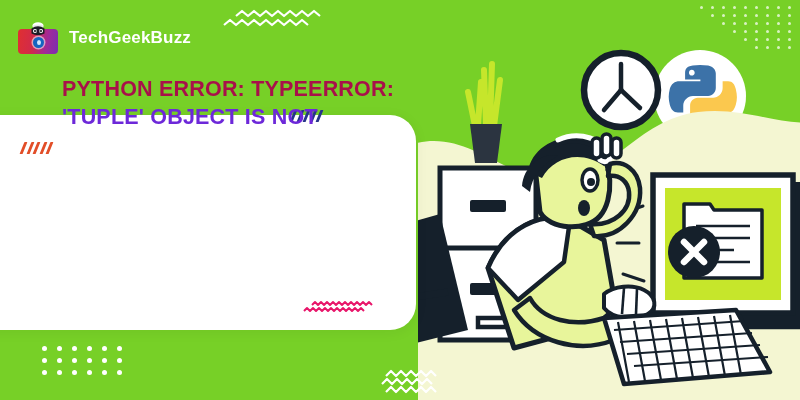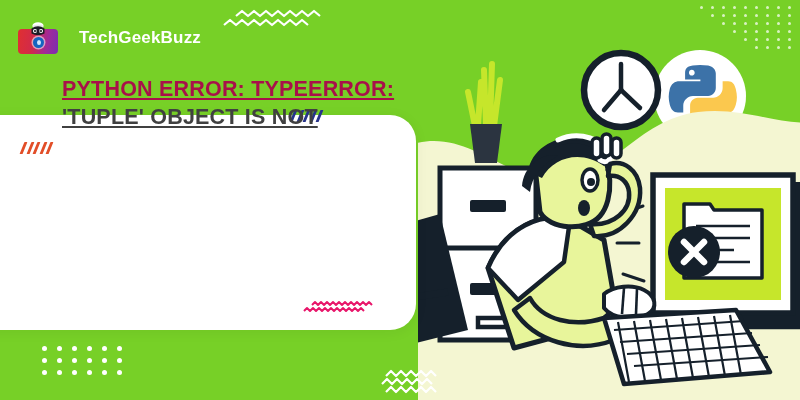--- a/index.html
+++ b/index.html
@@ -32,21 +32,21 @@
     position:absolute; width:5px; height:5px; border-radius:50%;
     background:#ffffff;
   }
 
   
   .waves { display:block; }
 
   
   .brand {
     position:absolute; left:18px; top:22px;
-    display:flex; align-items:center; gap:21px;
+    display:flex; align-items:center; gap:11px;
   }
   .logo-mark {
     position:relative; width:40px; height:32px;
   }
   .logo-card {
     position:absolute; left:0; top:7px; width:40px; height:25px;
     border-radius:4px;
     background:linear-gradient(100deg,#E03030 0%,#D22A4A 38%,#A02A9A 72%,#7A2FB0 100%);
   }
   .logo-badge {
@@ -75,24 +75,23 @@
     border-radius:0 26px 26px 0;
     box-shadow:0 2px 14px rgba(0,0,0,.06);
   }
   .title-block {
     position:absolute; left:62px; top:76px; width:368px;
   }
   .title-line {
     font-size:21.5px; font-weight:800; letter-spacing:.2px;
     line-height:1.30; text-transform:uppercase;
     white-space:nowrap;
-    text-decoration:underline;
   }
   .tl-1 { color:#A8104A; }
-  .tl-2, .tl-3 { color:#404040; }
+  .tl-2, .tl-3 { color:#6d28d9; }
 
   
   .slash-wrap { position:absolute; display:flex; gap:3.5px; }
   .slash { width:3px; height:12px; transform:skewX(-22deg); border-radius:.5px; }
   .slash-orange { top:142px; left:22px; }
   .slash-orange .slash { background:#E24E28; }
   .slash-navy { top:110px; left:292px; }
   .slash-navy .slash { background:#27348B; }
 
   

